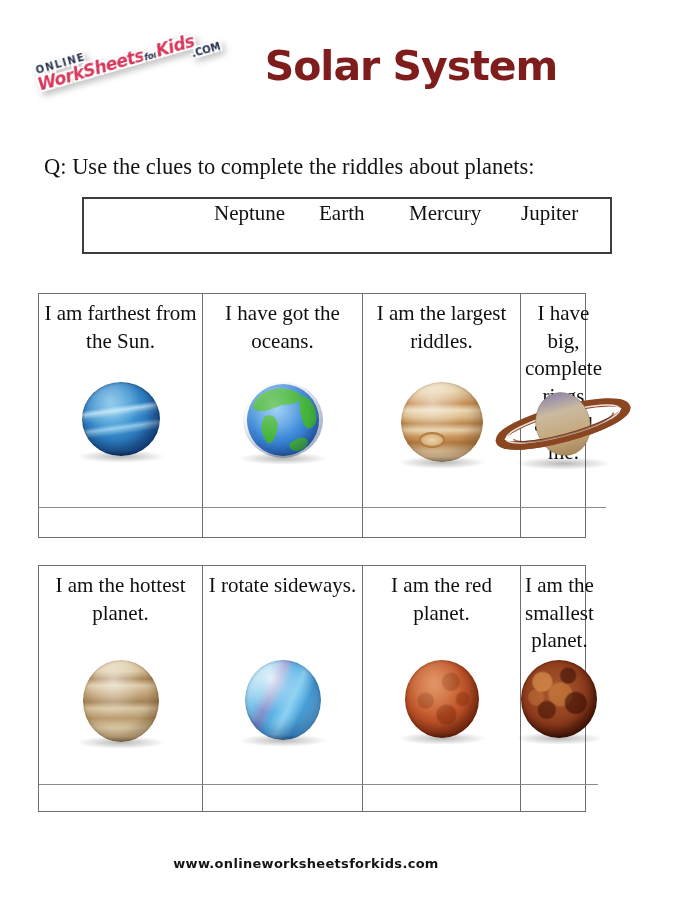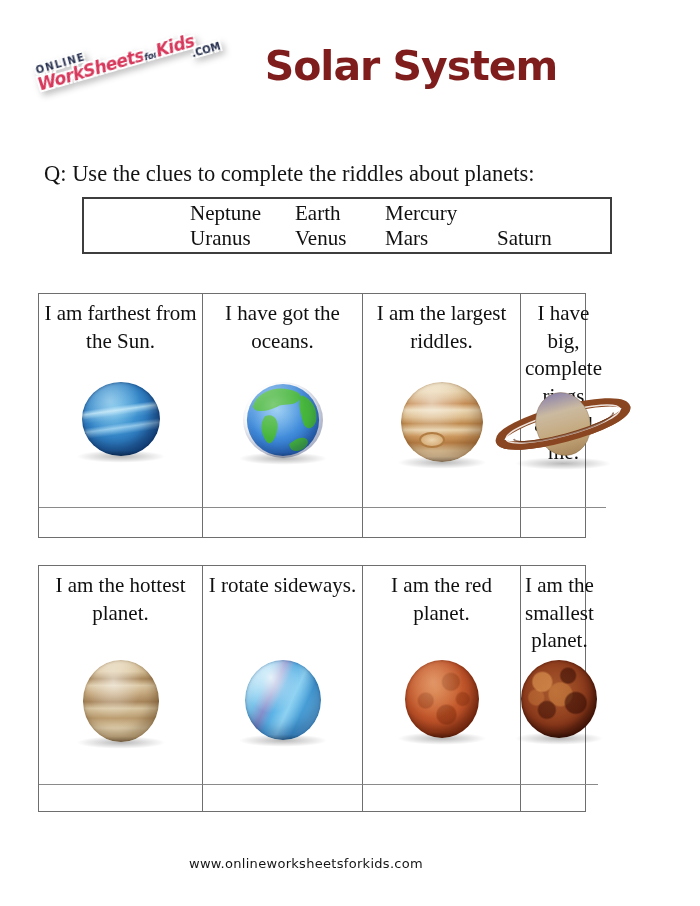--- a/index.html
+++ b/index.html
@@ -27,33 +27,33 @@
   .logo-worksheets, .logo-kids { color: #d6375a; font-style: italic; }
   .logo-for { color: #27304f; font-size: 9px; font-style: italic; }
   .logo-com { font-size: 10px; color: #27304f; text-align: right; margin-right: 4px; margin-top: -1px; }
 
   
   .title {
     position: absolute; left: 225px; top: 42px; width: 372px; text-align: center;
     font-family: "DejaVu Sans", sans-serif; font-weight: bold; font-size: 41px;
     letter-spacing: -1px; color: #7f1d1d;
   }
-  .question { position: absolute; left: 44px; top: 161px; font-size: 22.5px; color: #141414; }
+  .question { position: absolute; left: 44px; top: 154px; font-size: 22.5px; color: #141414; }
   .footer {
     position: absolute; left: 0; top: 856px; width: 612px; text-align: center;
-    font-family: "DejaVu Sans", sans-serif; font-weight: normal; font-size: 13px;
+    font-family: "DejaVu Sans", sans-serif; font-weight: bold; font-size: 13px;
     letter-spacing: 0.3px; color: #151515;
   }
 
   
   .wordbank {
     position: absolute; left: 82px; top: 197px; width: 530px; height: 57px;
     border: 2px solid #3d3d3d; padding-top: 2px;
   }
-  .wb-row { display: grid; grid-template-columns: 105px 90px 112px 1fr; padding-left: 106px; }
+  .wb-row { display: grid; grid-template-columns: 105px 90px 112px 1fr; padding-left: 106px; margin-left: 24px; }
   .wb-row span { font-size: 21px; line-height: 25px; }
 
   
   .rtable {
     position: absolute; left: 38px; width: 548px;
     display: grid; grid-template-columns: 164px 160px 158px 1fr;
     border: 1.5px solid #6e6e6e; background: #fff;
   }
   .rtable-1 { top: 293px; height: 245px; grid-template-rows: 1fr 29px; }
   .rtable-2 { top: 565px; height: 247px; grid-template-rows: 1fr 26px; }
@@ -165,26 +165,21 @@
 
   <h1 class="title">Solar System</h1>
 
   <div class="question">Q: Use the clues to complete the riddles about planets:</div>
 
   <div class="wordbank">
     <div class="wb-row">
       <span>Neptune</span>
       <span>Earth</span>
       <span>Mercury</span>
-    </div>
-    <div class="wb-row">
-      <span>Uranus</span>
-      <span>Venus</span>
-      <span>Mars</span>
-      <span>Saturn</span>
+      <span>Jupiter</span>
     </div>
   </div>
 
   <div class="rtable rtable-1">
     <div class="cell">
       <div class="clue">I am farthest from the Sun.</div>
       <div class="planet-spot">
         <div class="planet neptune" style="--base: #2f7fc4; --dark: #143f74; --band: #a9dcf2;"></div>
         <div class="pshadow"></div>
       </div>

